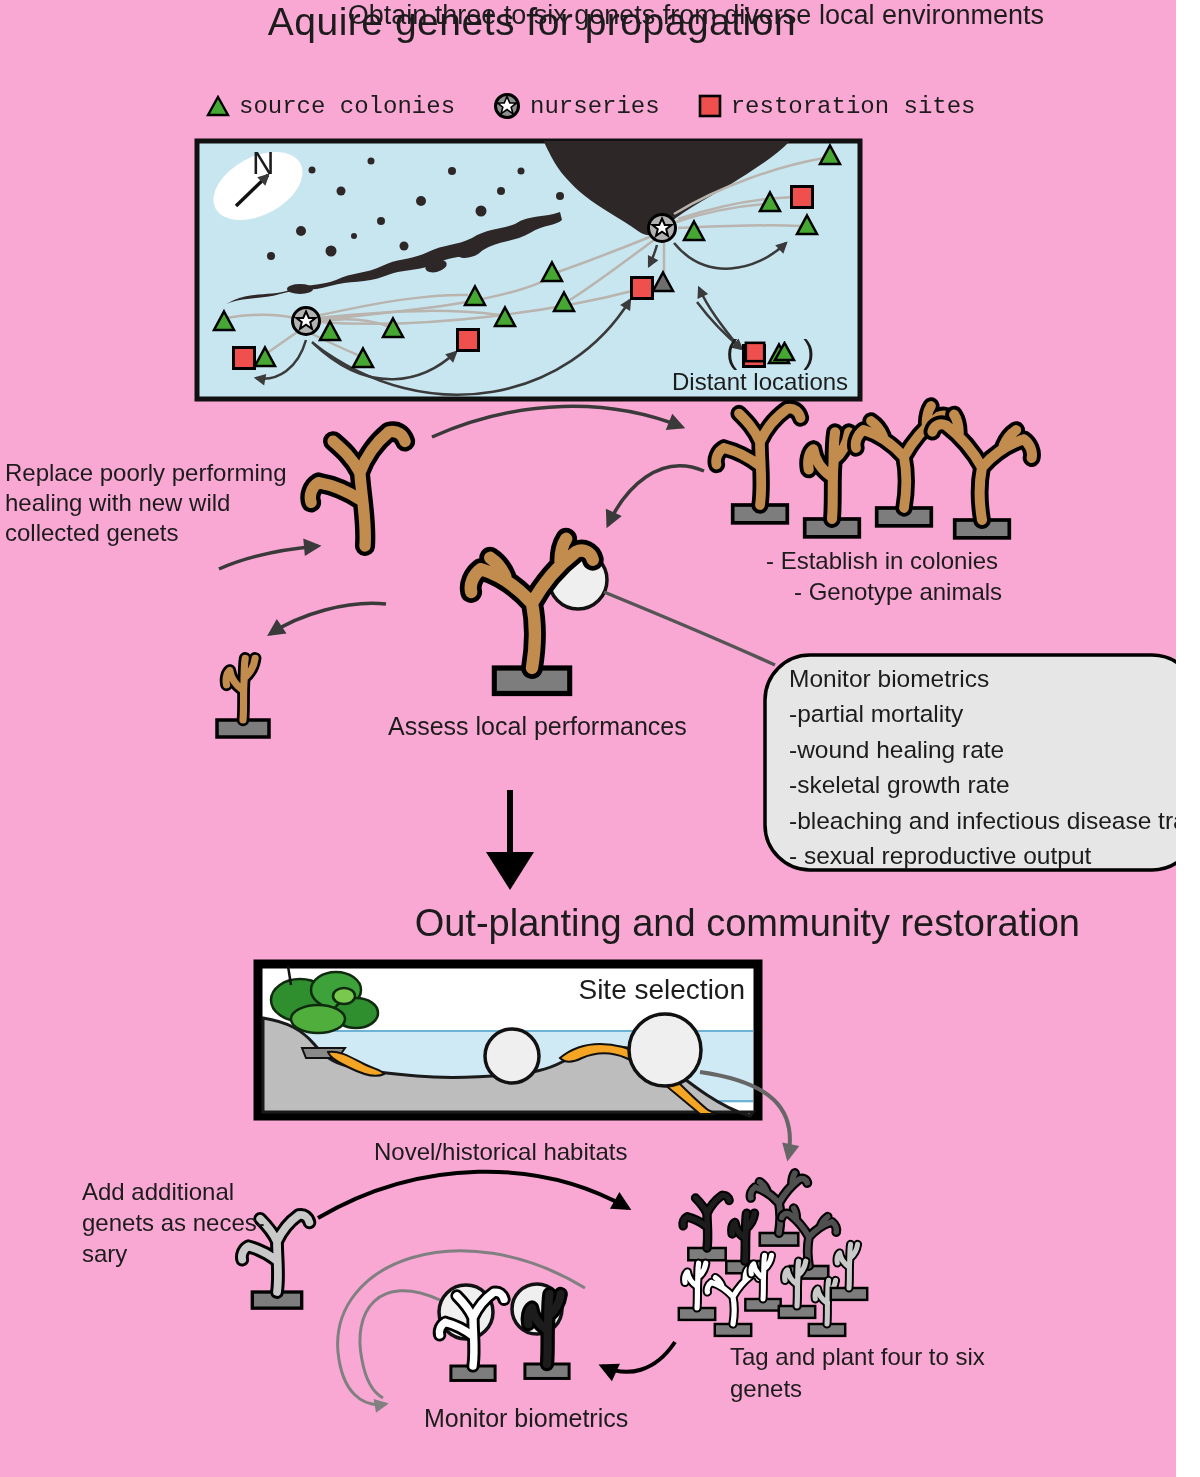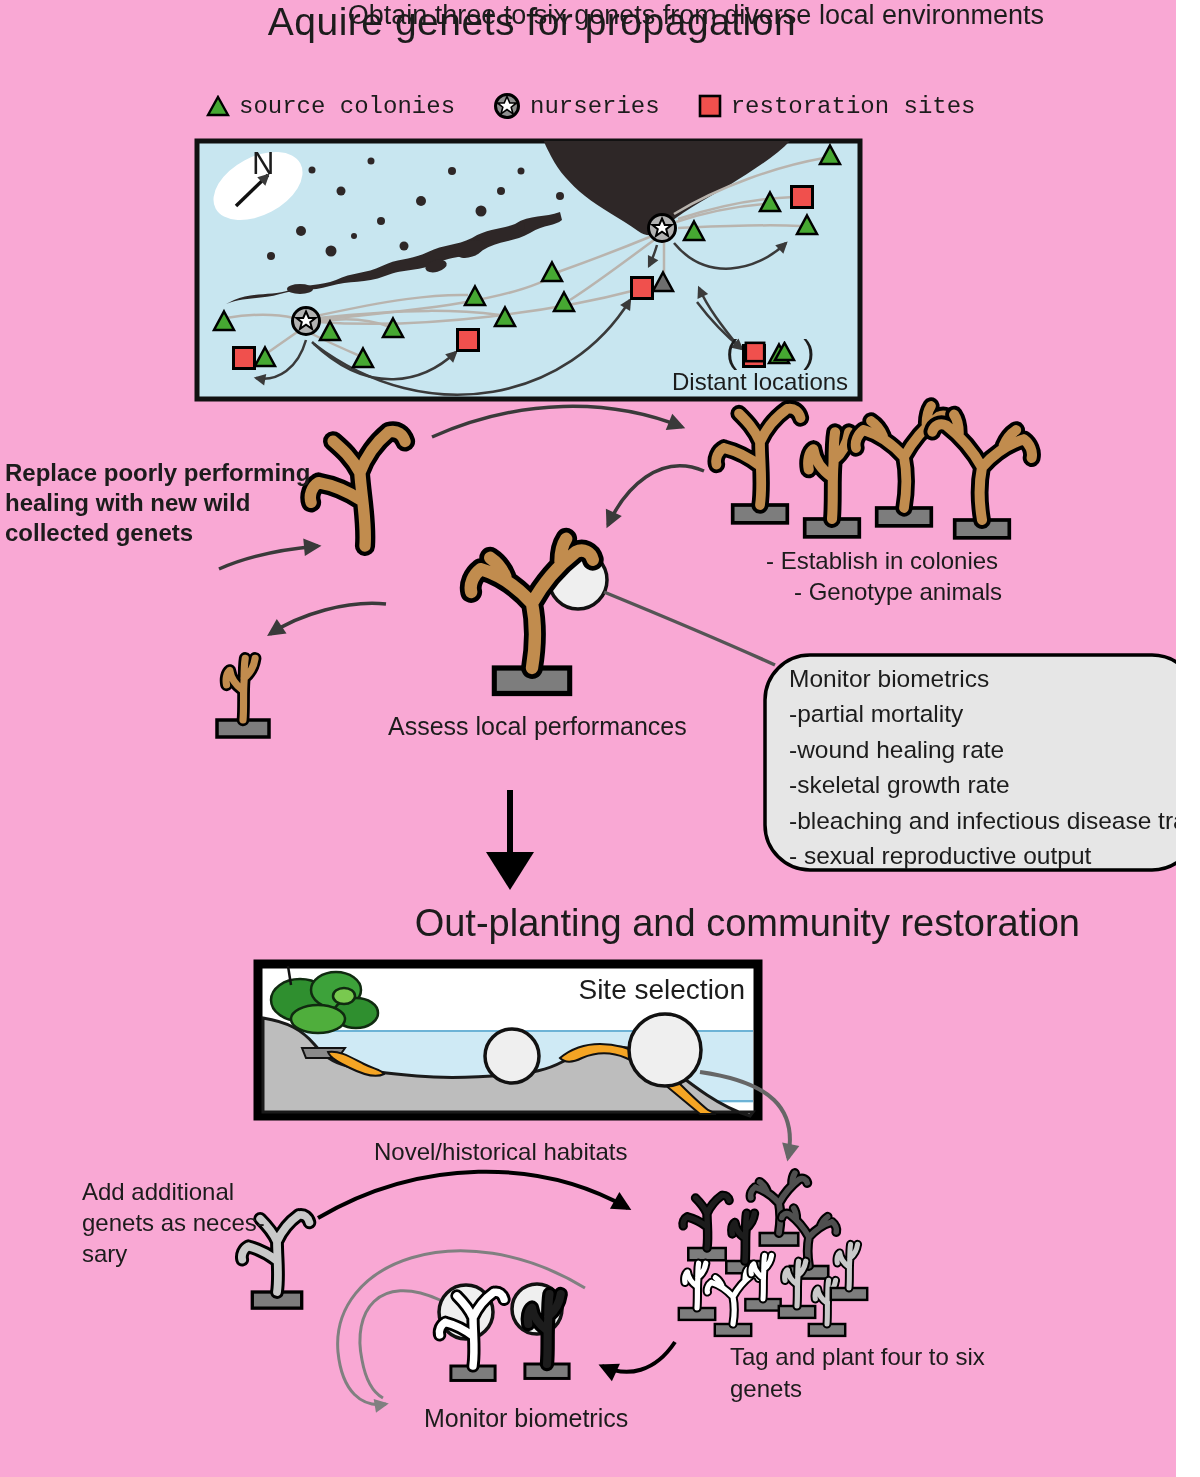--- a/index.html
+++ b/index.html
@@ -350,21 +350,21 @@
   <svg width="22" height="22" viewBox="0 0 24 24">
     <rect x="2" y="2" width="20" height="20" fill="#f0504d" stroke="#000" stroke-width="2.8"></rect>
       </svg>
   <svg width="23" height="21" viewBox="0 0 24 22">
     <path d="M12,2 L22,20 L2,20 Z" fill="#46a832" stroke="#000" stroke-width="2.6"></path>
       </svg>
   <span>)</span>
 </div>
 <div class="t" style="left:672px;top:368px;font-size:24px;">Distant locations</div>
 
-<div class="t body" style="left:5px;top:458px;font-weight:bold;">
+<div class="t body" style="left:5px;top:458px;">
   <div>Replace poorly performing</div>
   <div>healing with new wild</div>
   <div>collected genets</div>
 </div>
 
 <div class="t body nurserynote" style="left:766px;top:545px;line-height:31px;">
   <div>- Establish in colonies</div>
   <div>- Genotype animals</div>
 </div>
 

